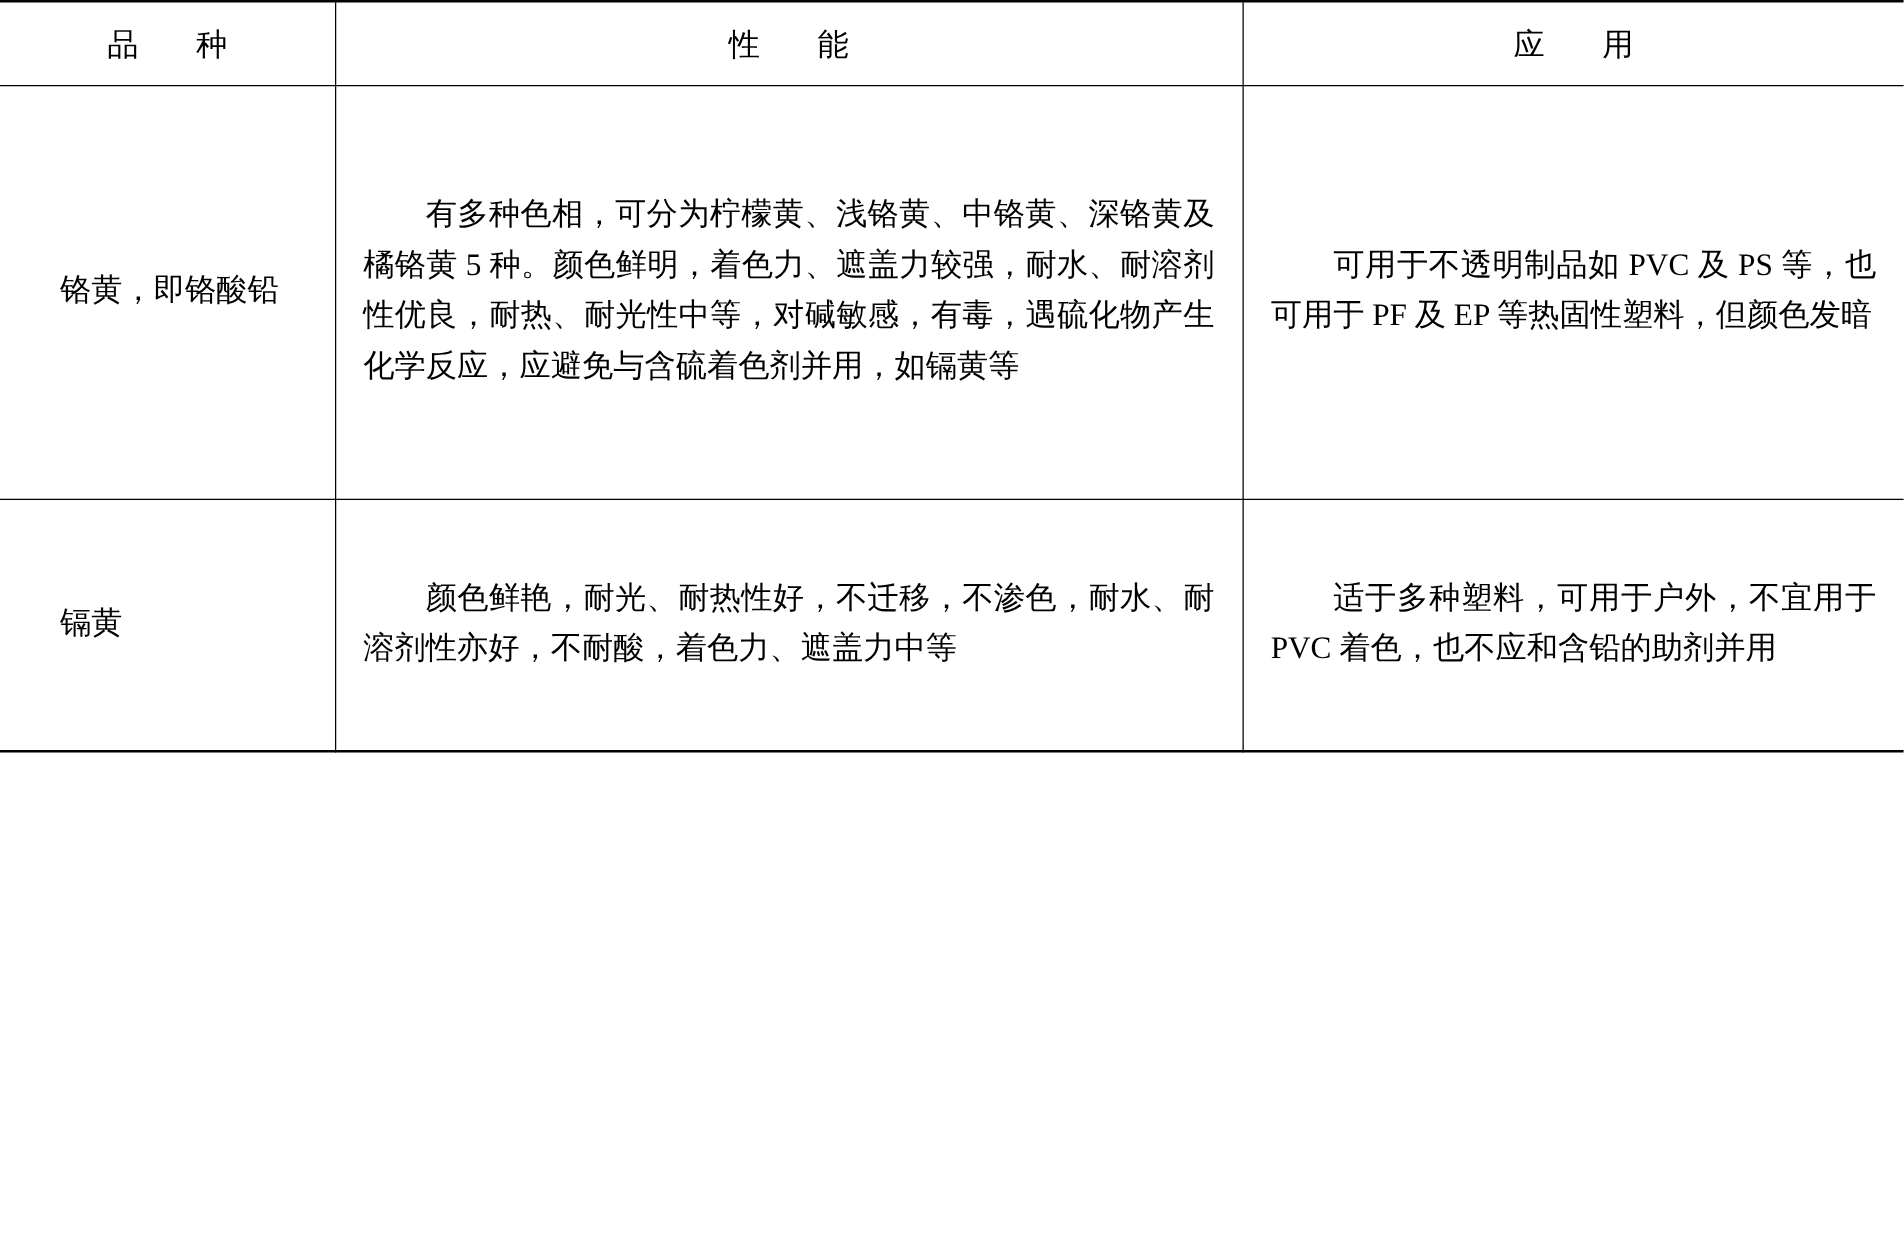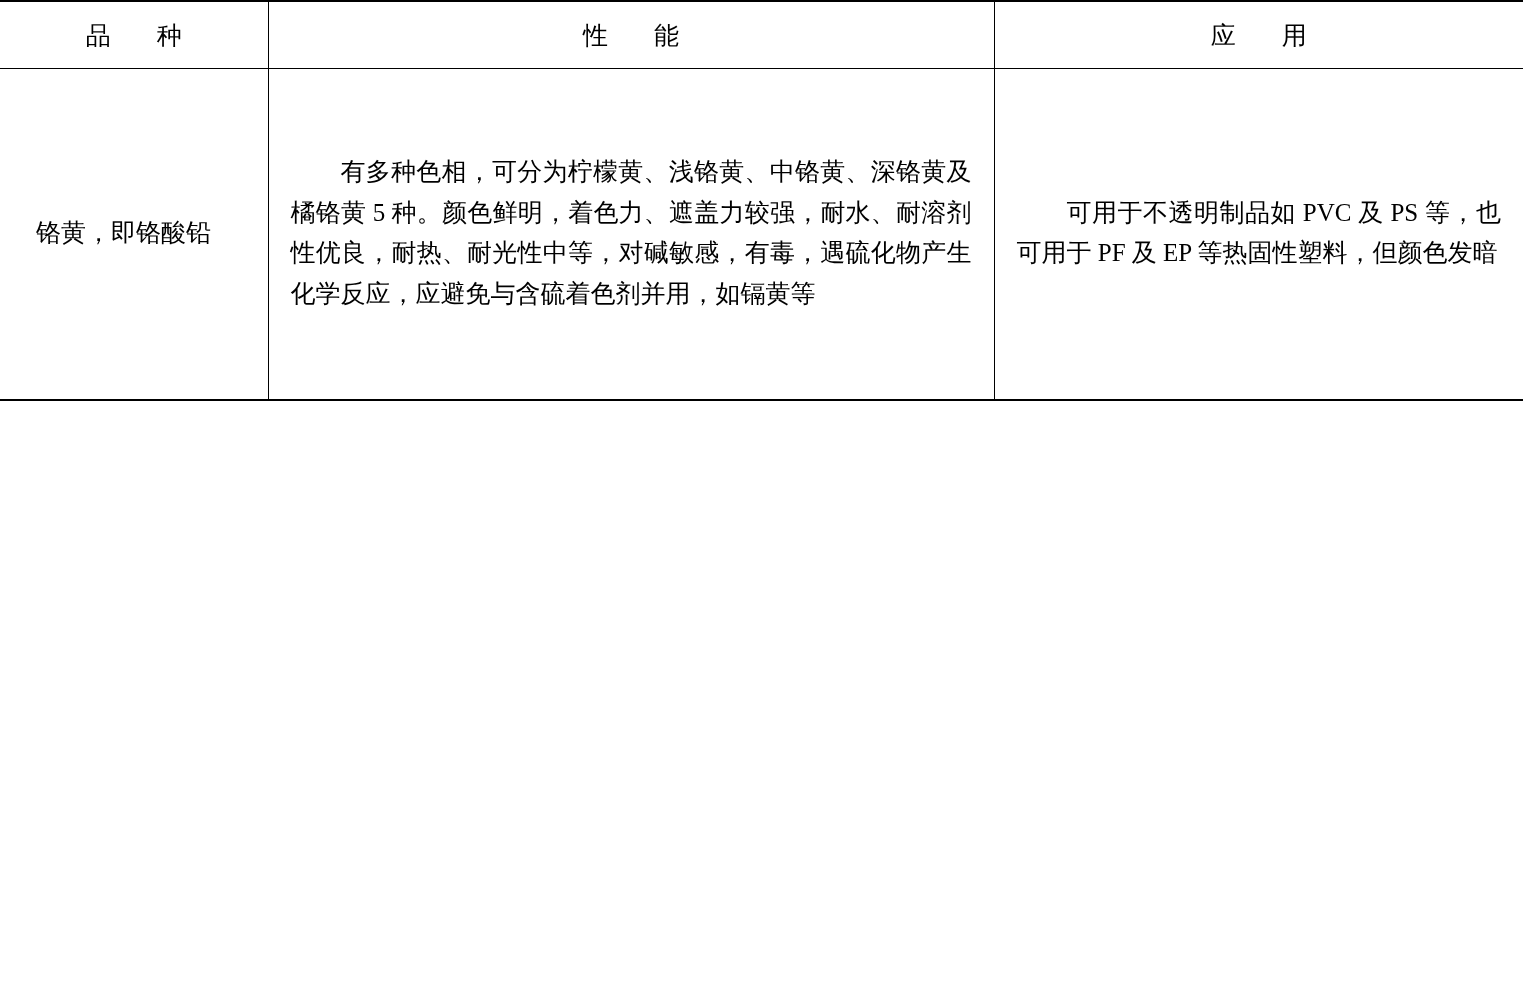--- a/index.html
+++ b/index.html
@@ -55,21 +55,21 @@
   }
   .cell-inner {
     padding: 16px 20px 18px 20px;
     font-size: 25px;
     line-height: 1.62;
     text-align: justify;
     text-justify: inter-ideograph;
   }
   .col-name .cell-inner {
     text-align: left;
-    padding-left: 36px;
+    padding-left: 48px;
     padding-right: 20px;
   }
   .indent .cell-inner {
     text-indent: 2em;
   }
   .row-chrome td { height: 330px; }
   .row-cadmium td { height: 200px; }
   .row-titanium td { height: 198px; }
   .row-zinc td { height: 195px; }
 
@@ -101,15 +101,26 @@
         <td class="col-name">
           <div class="cell-inner">铬黄，即铬酸铅</div>
         </td>
         <td class="col-perf indent">
           <div class="cell-inner">有多种色相，可分为柠檬黄、浅铬黄、中铬黄、深铬黄及橘铬黄 5 种。颜色鲜明，着色力、遮盖力较强，耐水、耐溶剂性优良，耐热、耐光性中等，对碱敏感，有毒，遇硫化物产生化学反应，应避免与含硫着色剂并用，如镉黄等</div>
         </td>
         <td class="col-app indent">
           <div class="cell-inner">可用于不透明制品如 PVC 及 PS 等，也可用于 PF 及 EP 等热固性塑料，但颜色发暗</div>
         </td>
       </tr>
+      <tr class="row-cadmium">
+        <td class="col-name">
+          <div class="cell-inner">镉黄</div>
+        </td>
+        <td class="col-perf indent">
+          <div class="cell-inner">颜色鲜艳，耐光、耐热性好，不迁移，不渗色，耐水、耐溶剂性亦好，不耐酸，着色力、遮盖力中等</div>
+        </td>
+        <td class="col-app indent">
+          <div class="cell-inner">适于多种塑料，可用于户外，不宜用于 PVC 着色，也不应和含铅的助剂并用</div>
+        </td>
+      </tr>
     </tbody>
   </table>
 </div>
 
 </body></html>

